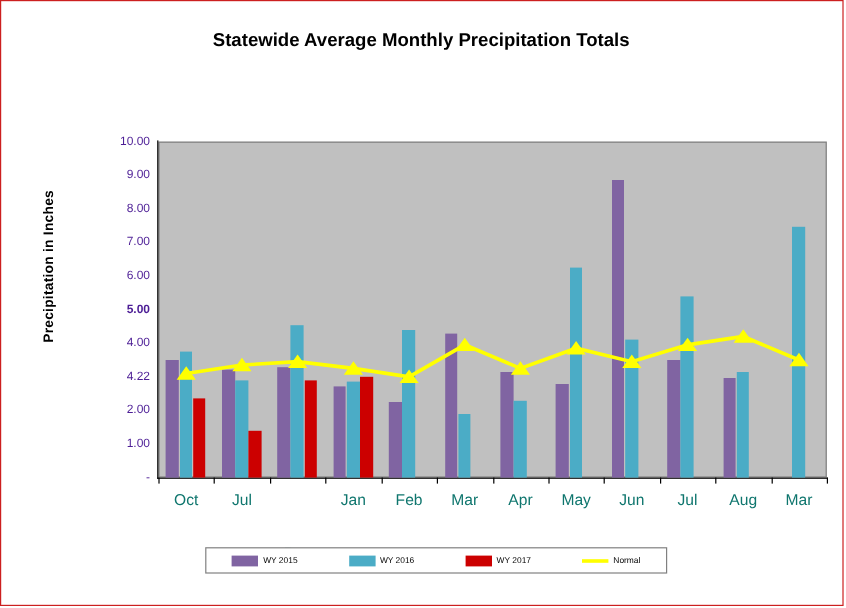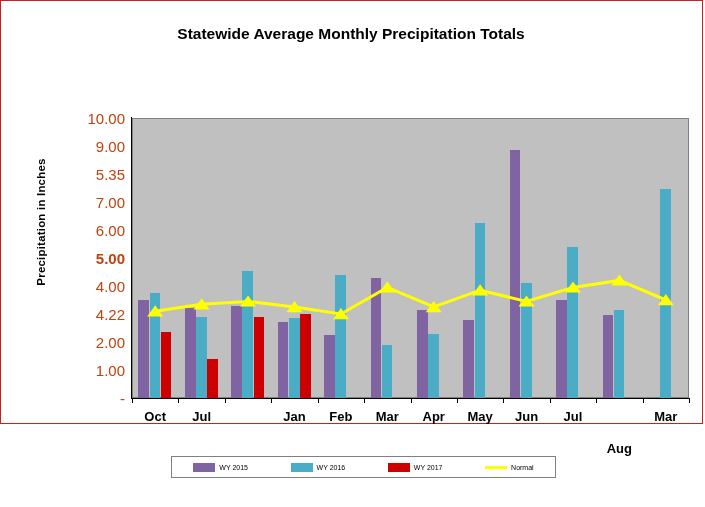--- a/index.html
+++ b/index.html
@@ -10,21 +10,21 @@
     width: 705px;
     height: 507px;
     font-family: "Liberation Sans", sans-serif;
     background: #ffffff;
   }
   #chart-frame {
     position: absolute;
     left: 0;
     top: 0;
     width: 703px;
-    height: 424px;
+    height: 505px;
     border: 1px solid #cc2020;
     box-sizing: border-box;
     background: #ffffff;
   }
   #chart-title {
     position: absolute;
     left: 60px;
     top: 22px;
     width: 580px;
     text-align: center;
@@ -53,22 +53,22 @@
     height: 280px;
     background: #c0c0c0;
     border: 1px solid #808080;
     box-sizing: border-box;
   }
   .y-tick-label {
     position: absolute;
     right: 0;
     width: 58px;
     text-align: right;
-    font-size: 15px;
-    color: #c2410c;
+    font-size: 10px;
+    color: #4c1d95;
     transform: translateY(-50%);
   }
   #y-labels {
     position: absolute;
     left: 62px;
     top: 117px;
     width: 62px;
     height: 280px;
   }
   #y-axis-line {
@@ -91,22 +91,22 @@
     position: absolute;
     top: 397px;
     width: 1px;
     height: 5px;
     background: #000000;
   }
   .x-tick-label {
     position: absolute;
     top: 408px;
     font-size: 13px;
-    font-weight: bold;
-    color: #000000;
+    font-weight: normal;
+    color: #0f766e;
     transform: translateX(-50%);
   }
   .bar {
     position: absolute;
     bottom: 0;
   }
   .bars-layer {
     position: absolute;
     left: 131px;
     top: 117px;
@@ -161,21 +161,21 @@
     <div>Statewide Average Monthly Precipitation Totals</div>
   </div>
 
   <div id="y-axis-label">Precipitation in Inches</div>
 
   <div id="plot-area"></div>
 
   <div id="y-labels">
       <div class="y-tick-label" style="top: 0px;">10.00</div>
       <div class="y-tick-label" style="top: 28px;">9.00</div>
-      <div class="y-tick-label" style="top: 56px;">5.35</div>
+      <div class="y-tick-label" style="top: 56px;">8.00</div>
       <div class="y-tick-label" style="top: 84px;">7.00</div>
       <div class="y-tick-label" style="top: 112px;">6.00</div>
       <div class="y-tick-label" style="top: 140px; font-weight: bold;">5.00</div>
       <div class="y-tick-label" style="top: 168px;">4.00</div>
       <div class="y-tick-label" style="top: 196px;">4.22</div>
       <div class="y-tick-label" style="top: 224px;">2.00</div>
       <div class="y-tick-label" style="top: 252px;">1.00</div>
       <div class="y-tick-label" style="top: 280px;">-</div>
     </div>
   <div id="y-axis-line"></div>
@@ -197,21 +197,21 @@
       <div class="x-tick-label" style="left: 154.208px;">Oct</div>
       <div class="x-tick-label" style="left: 200.625px;">Jul</div>
       <div class="x-tick-label" style="left: 247.042px; margin-top: 44px;">Dec</div>
       <div class="x-tick-label" style="left: 293.458px;">Jan</div>
       <div class="x-tick-label" style="left: 339.875px;">Feb</div>
       <div class="x-tick-label" style="left: 386.292px;">Mar</div>
       <div class="x-tick-label" style="left: 432.708px;">Apr</div>
       <div class="x-tick-label" style="left: 479.125px;">May</div>
       <div class="x-tick-label" style="left: 525.542px;">Jun</div>
       <div class="x-tick-label" style="left: 571.958px;">Jul</div>
-      <div class="x-tick-label" style="left: 618.375px; margin-top: 32px;">Aug</div>
+      <div class="x-tick-label" style="left: 618.375px;">Aug</div>
       <div class="x-tick-label" style="left: 664.792px;">Mar</div>
     </div>
 
   <div class="bars-layer" id="bars-layer">
       <div class="bar" style="left: 6.49833px; width: 10.64px; height: 98px; background: rgb(128, 100, 162);"></div>
       <div class="bar" style="left: 17.6383px; width: 10.64px; height: 105px; background: rgb(75, 172, 198);"></div>
       <div class="bar" style="left: 28.7783px; width: 10.64px; height: 65.8px; background: rgb(204, 0, 0);"></div>
       <div class="bar" style="left: 52.915px; width: 10.64px; height: 89.6px; background: rgb(128, 100, 162);"></div>
       <div class="bar" style="left: 64.055px; width: 10.64px; height: 81.2px; background: rgb(75, 172, 198);"></div>
       <div class="bar" style="left: 75.195px; width: 10.64px; height: 39.2px; background: rgb(204, 0, 0);"></div>

